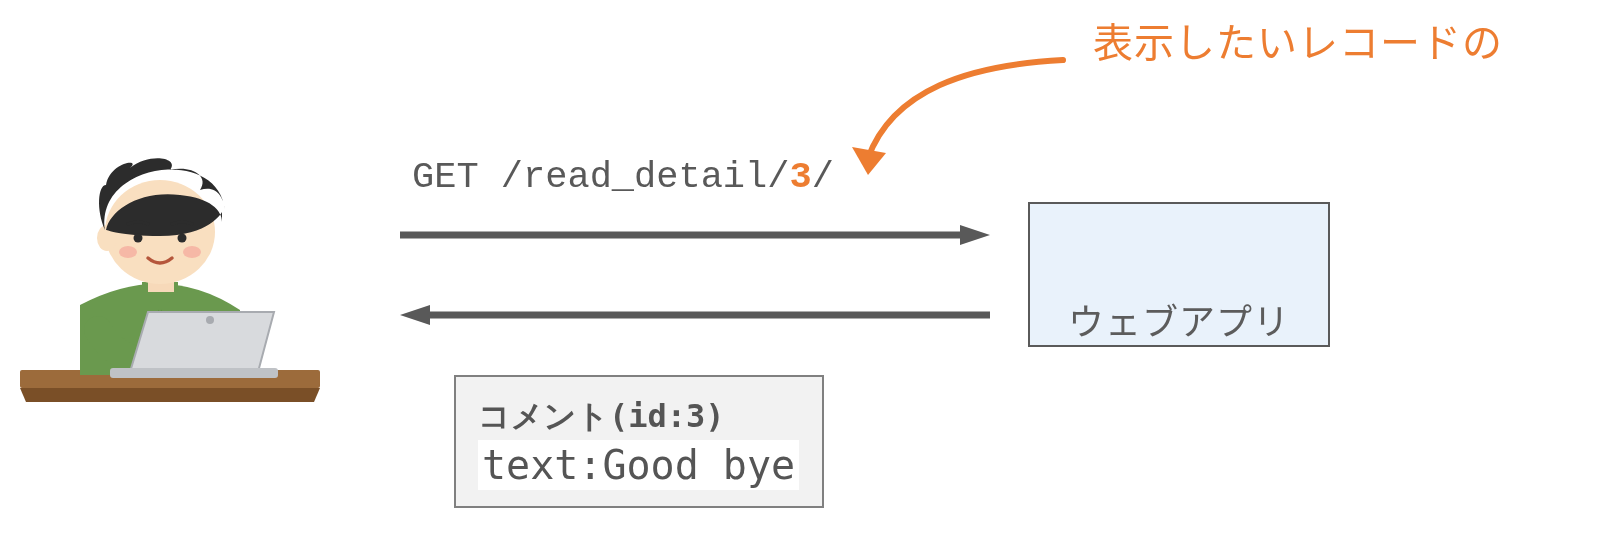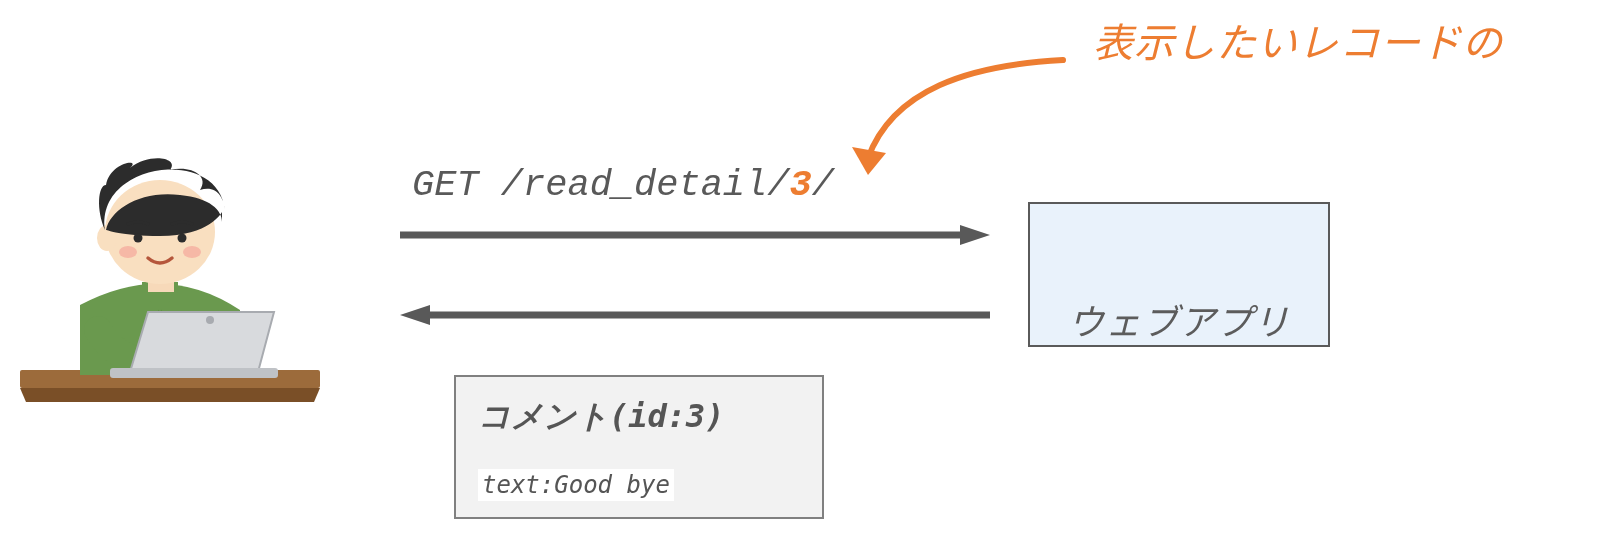--- a/index.html
+++ b/index.html
@@ -8,21 +8,20 @@
     width: 1600px;
     height: 552px;
     background: #ffffff;
     font-family: "Hiragino Sans", "Hiragino Kaku Gothic Pro", "Noto Sans CJK JP", "Yu Gothic", "Meiryo", sans-serif;
     -webkit-font-smoothing: antialiased;
   }
   .stage {
     position: relative;
     width: 1592px;
     height: 552px;
-    font-style: italic;
   }
 
   
   .person {
     position: absolute;
     left: 10px;
     top: 140px;
     width: 320px;
     height: 280px;
   }
@@ -55,21 +54,21 @@
     height: 20px;
   }
   .arrow-right { top: 225px; }
   .arrow-left  { top: 305px; }
   .arrow-right svg, .arrow-left svg { display: block; }
 
   
   .request-label {
     position: absolute;
     left: 412px;
-    top: 164px;
+    top: 156px;
     font-family: "SFMono-Regular", ui-monospace, Menlo, Consolas, "Liberation Mono", monospace;
     font-size: 37px;
     color: #595959;
     letter-spacing: 0px;
   }
   .request-label .pk {
     color: #ed7d31;
     font-weight: 600;
   }
 
@@ -82,26 +81,26 @@
     background: #f2f2f2;
     border: 2px solid #808080;
     box-sizing: border-box;
     padding: 18px 12px 16px 22px;
   }
   .response-title {
     font-family: "SFMono-Regular", ui-monospace, Menlo, Consolas, monospace;
     font-size: 32px;
     font-weight: 700;
     color: #555555;
-    margin-bottom: 30px;
+    margin-bottom: 1px;
     white-space: nowrap;
   }
   .response-body {
     font-family: "SFMono-Regular", ui-monospace, Menlo, Consolas, monospace;
-    font-size: 24px;
+    font-size: 40px;
     color: #555555;
     background: #ffffff;
     padding: 2px 4px;
     display: inline-block;
     white-space: nowrap;
   }
 
   
   .annotation-text {
     position: absolute;

